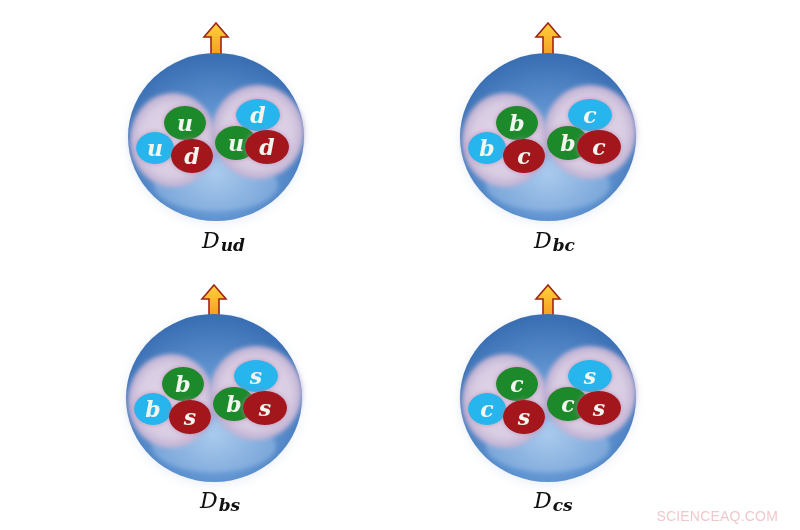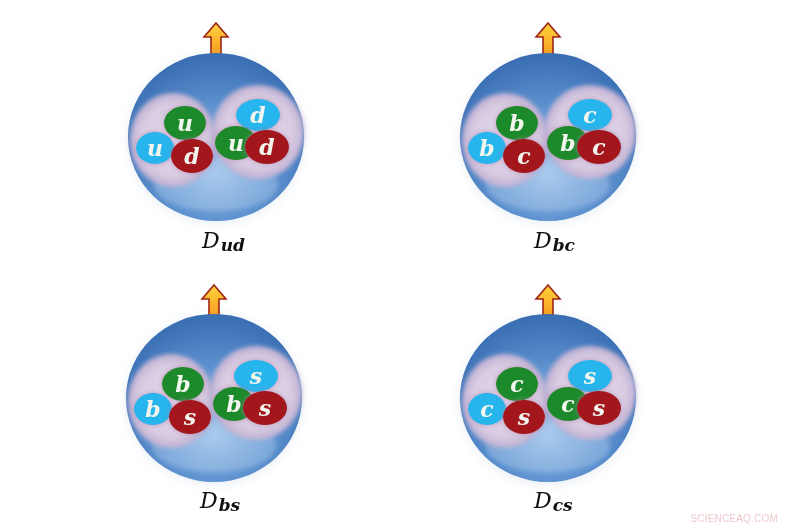--- a/index.html
+++ b/index.html
@@ -1,21 +1,21 @@
 <!DOCTYPE html>
 <html><head>
   <meta charset="utf-8">
   <style>
     html, body { margin: 0; padding: 0; background: #ffffff; }
     body { width: 800px; height: 530px; position: relative; overflow: hidden; font-family: "DejaVu Serif", serif; }
     #stage { position: absolute; left: 0; top: 0; width: 800px; height: 530px; }
     .quark-label { font-family: "DejaVu Serif", "Liberation Serif", serif; font-style: italic; font-weight: bold; fill: #f2f6ee; }
     .diquark-label-main { font-family: "DejaVu Serif", "Liberation Serif", serif; font-style: italic; fill: #111111; }
     .diquark-label-sub { font-family: "DejaVu Serif", "Liberation Serif", serif; font-style: italic; font-weight: bold; fill: #111111; }
-    .watermark { position: absolute; right: 22px; bottom: 6px; font-family: "Liberation Sans", sans-serif; font-size: 10px; color: #f0c8cc; letter-spacing: 0.2px; }
+    .watermark { position: absolute; right: 22px; bottom: 6px; font-family: "Liberation Sans", sans-serif; font-size: 14px; color: #f0c8cc; letter-spacing: 0.2px; }
   </style>
 </head>
 <body>
 
 <svg id="stage" xmlns="http://www.w3.org/2000/svg" width="800" height="530" viewBox="0 0 800 530">
   <defs id="defs">
       <radialGradient id="sphereGrad" cx="50%" cy="62%" r="60%" fx="50%" fy="72%">
         <stop offset="0%" stop-color="#9fc3ea"></stop>
         <stop offset="55%" stop-color="#5f93d0"></stop>
         <stop offset="100%" stop-color="#3a6fb4"></stop>

